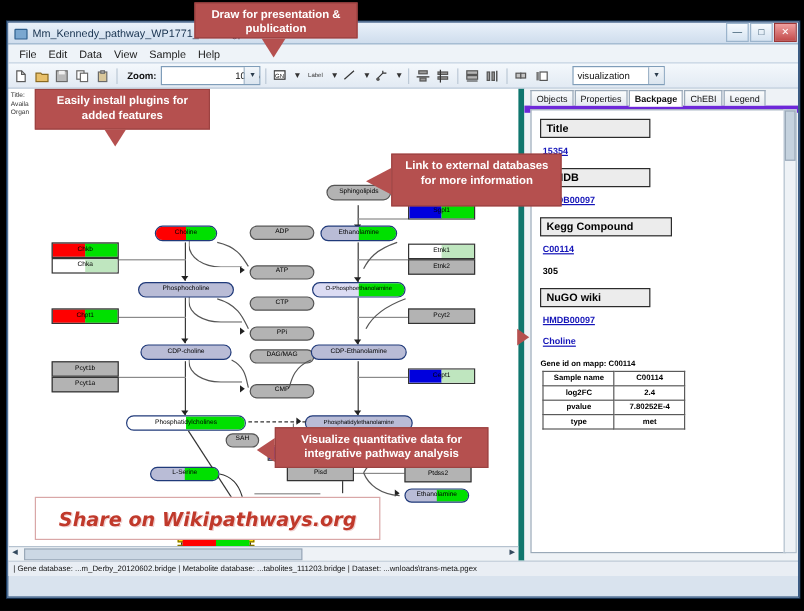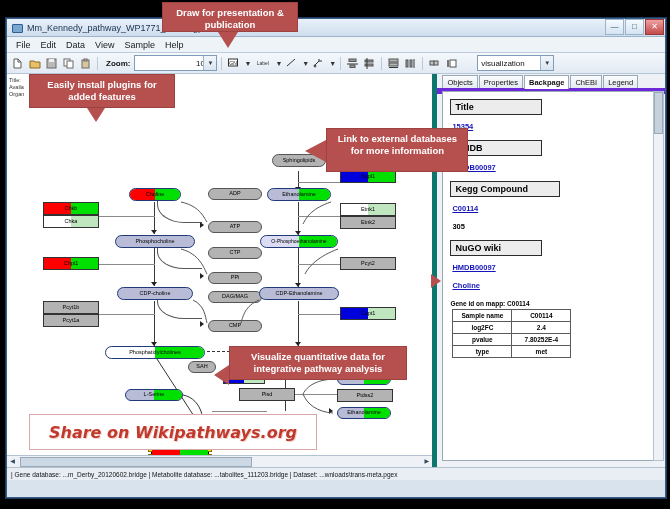--- a/index.html
+++ b/index.html
@@ -445,21 +445,21 @@
         <div class="handle" style="left:-3px;top:5px;"></div>
         <div class="handle" style="left:55px;top:5px;"></div>
         <div class="handle" style="left:-3px;top:13px;"></div>
         <div class="handle" style="left:26px;top:13px;"></div>
         <div class="handle" style="left:55px;top:13px;"></div>
       </div>
 
       <div class="callout" style="left:22px;top:0px;width:146px;height:34px;">Easily install plugins for added features</div>
       <div class="cal-arrow" style="left:80px;top:34px;border-left:9px solid transparent;border-right:9px solid transparent;border-bottom:0;border-top:14px solid #b5504f;"></div>
 
-      <div class="callout" style="left:222px;top:272px;width:178px;height:34px;">Visualize quantitative data  for integrative pathway analysis</div>
+      <div class="callout" style="left:222px;top:282px;width:178px;height:34px;">Visualize quantitative data  for integrative pathway analysis</div>
       <div class="cal-arrow" style="left:207px;top:291px;border-top:10px solid transparent;border-bottom:10px solid transparent;border-right:15px solid #b5504f;"></div>
 
       <div class="share-box" style="left:22px;top:340px;width:286px;height:34px;">
         <span>Share on Wikipathways.org</span>
       </div>
 
       <div class="hscroll" style="position:absolute;left:0;right:0;bottom:0;">
         <div class="end" style="left:0;">◀</div>
         <div class="thumb" style="left:13px;width:230px;"></div>
         <div class="end" style="right:0;">▶</div>

